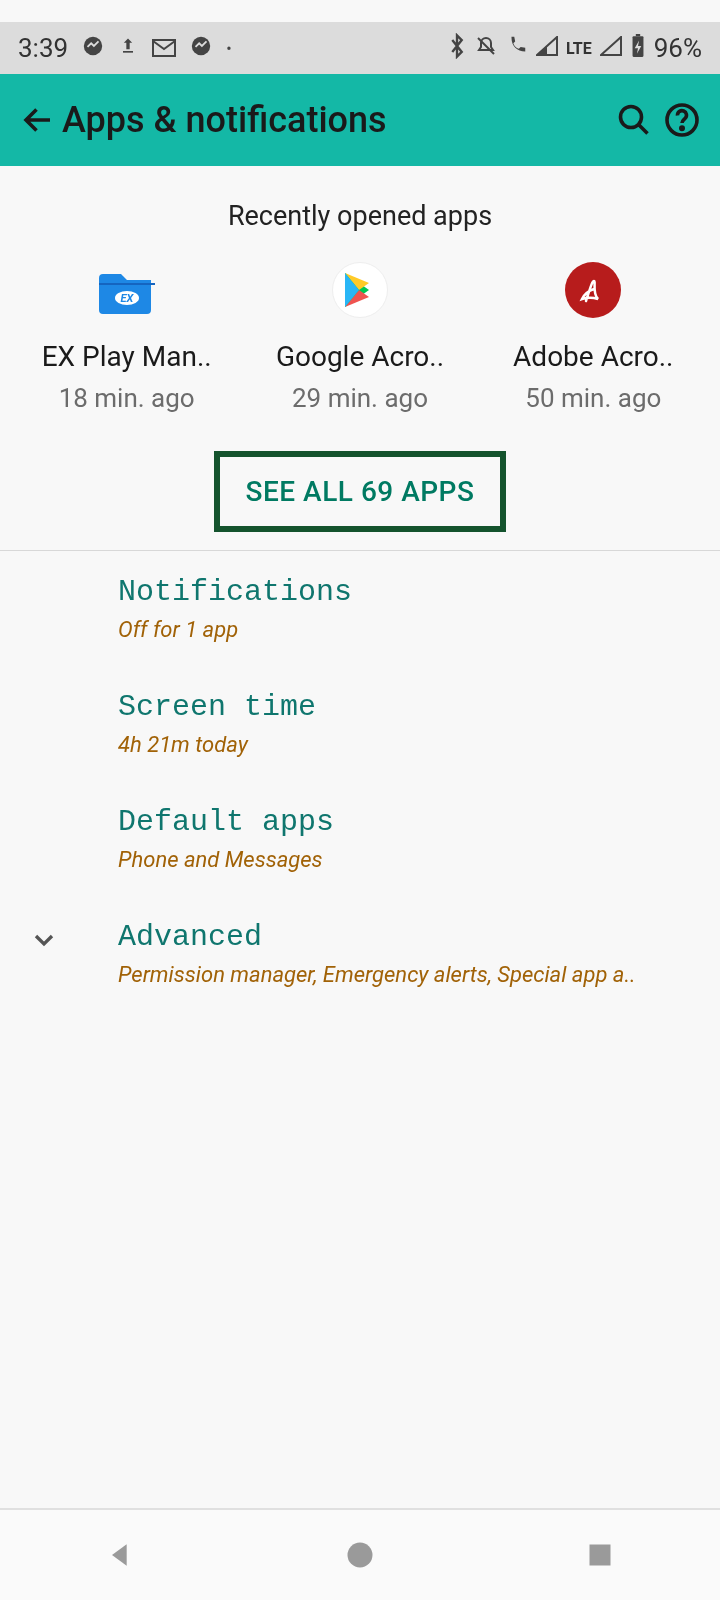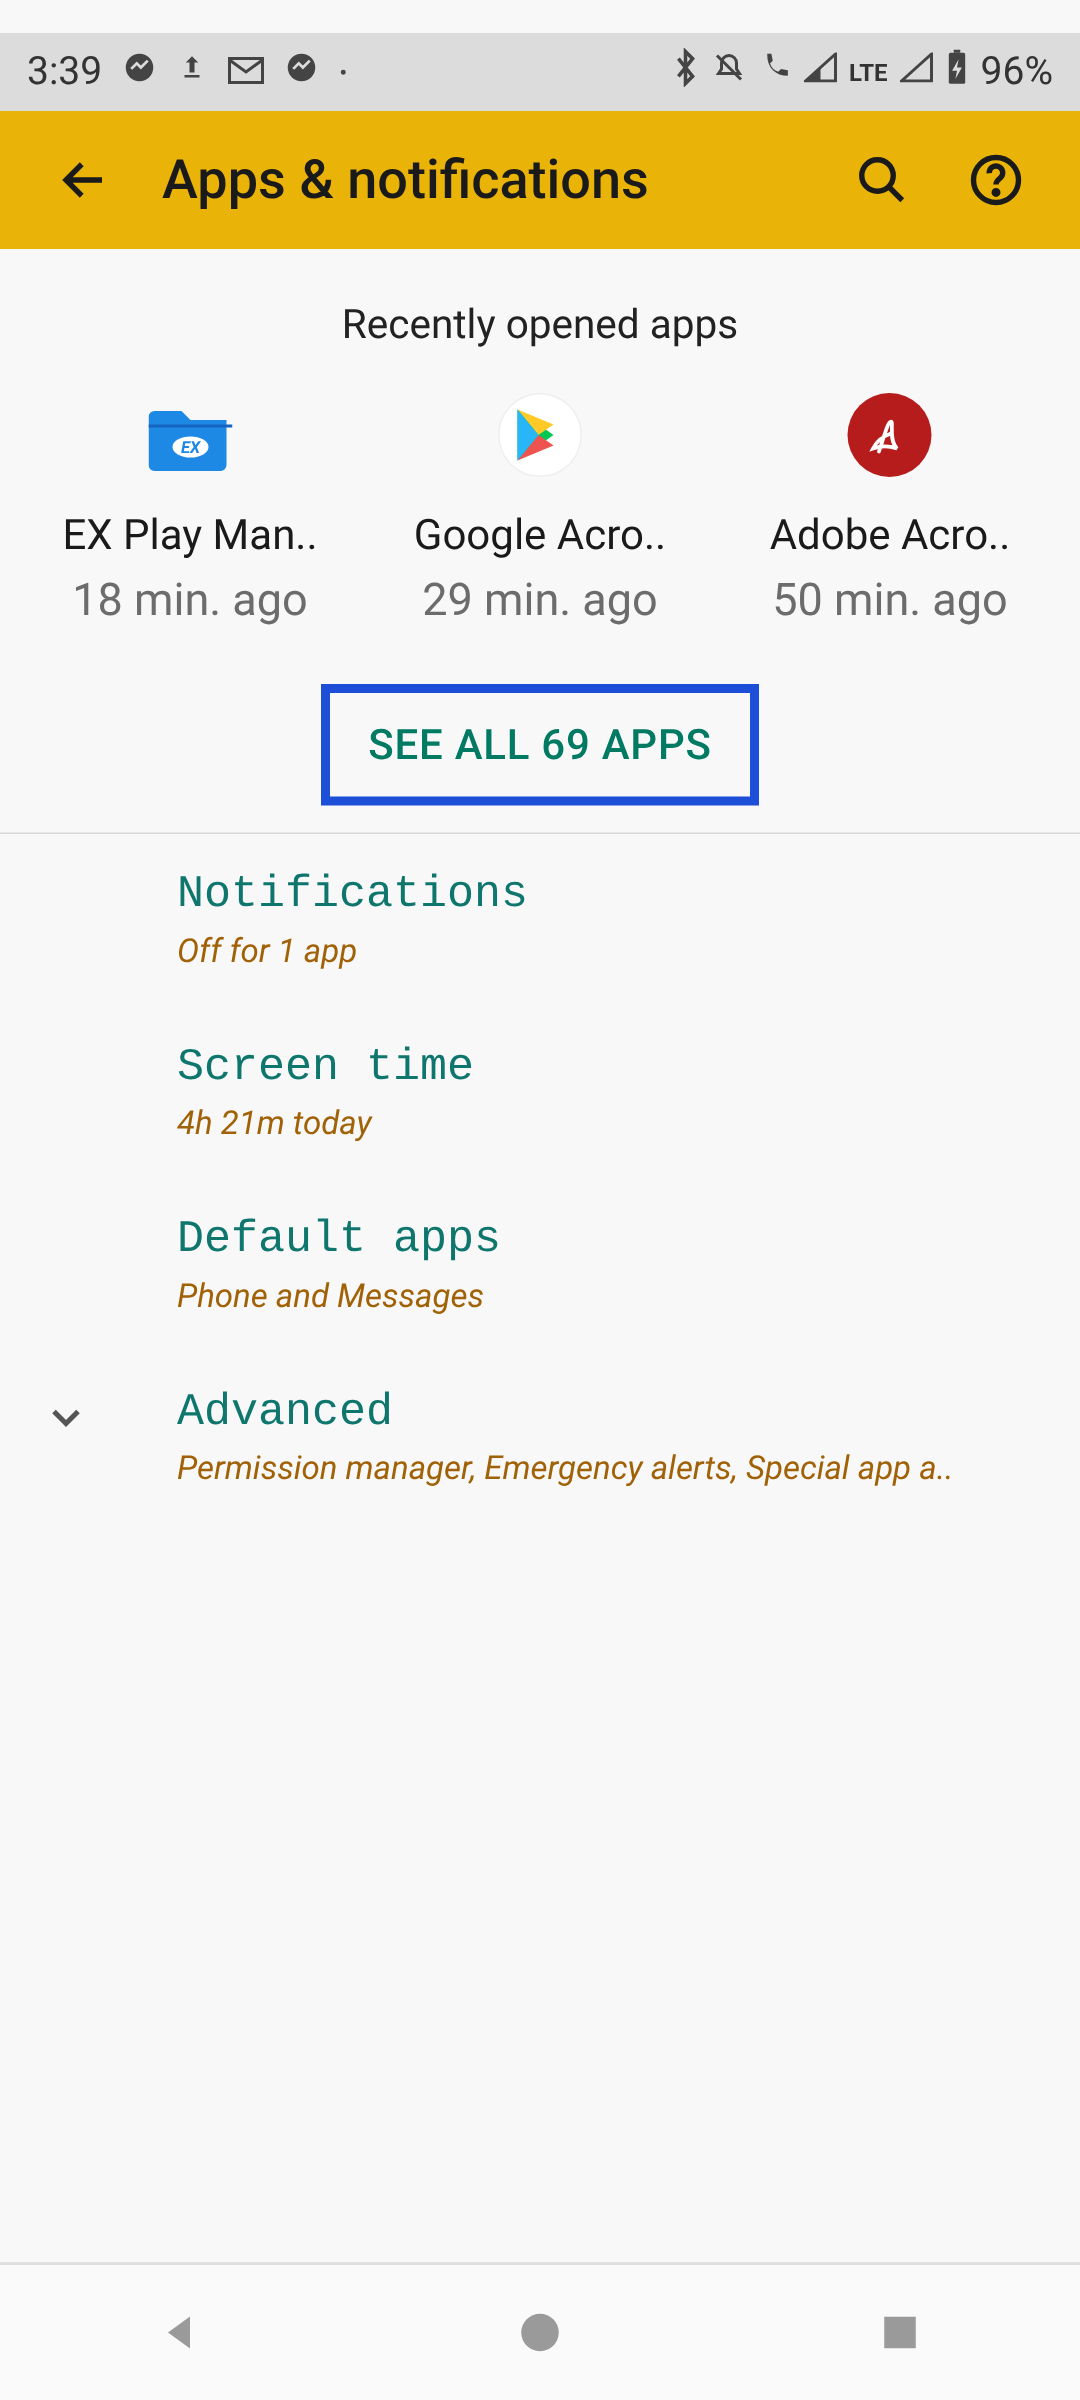--- a/index.html
+++ b/index.html
@@ -22,23 +22,22 @@
     justify-content: space-between;
     margin-top: 22px;
   }
   .status-left { display:flex; align-items:center; gap:14px; }
   .status-right { display:flex; align-items:center; gap:8px; font-size:22px; }
   .status-right .pct { font-size:26px; }
   .app-bar {
     height: 92px;
     display: flex;
     align-items: center;
-    padding: 0 32px;
-    gap: 28px;
-    background: #eab308;
+    padding: 0 14px;
+    background: #14b8a6;
   }
   .app-bar .title {
     font-size: 36px;
     font-weight: 500;
     color: #1a1a1a;
     flex: 1;
   }
   .icon-btn {
     width: 48px;
     height: 48px;
@@ -79,38 +78,38 @@
   }
   .app-name {
     font-size: 28px;
     color: #1a1a1a;
     white-space: nowrap;
     overflow:hidden;
     text-overflow: ellipsis;
     max-width: 210px;
   }
   .app-time {
-    font-size: 30px;
+    font-size: 26px;
     color: #6c6c6c;
     margin-top: 10px;
   }
   .see-all-wrap {
     display:flex;
     justify-content:center;
     padding: 18px 0 12px 0;
   }
   .see-all {
     font-size: 28px;
     font-weight: 500;
     color: #007a62;
     letter-spacing: 0.5px;
     padding: 18px 26px;
   }
   .highlight-box {
-    border: 6px solid #1d4ed8;
+    border: 6px solid #14532d;
   }
   .divider {
     height: 1px;
     background: #d8d8d8;
     margin-top: 6px;
   }
   .list-item {
     padding: 24px 0 24px 118px;
     position: relative;
   }

